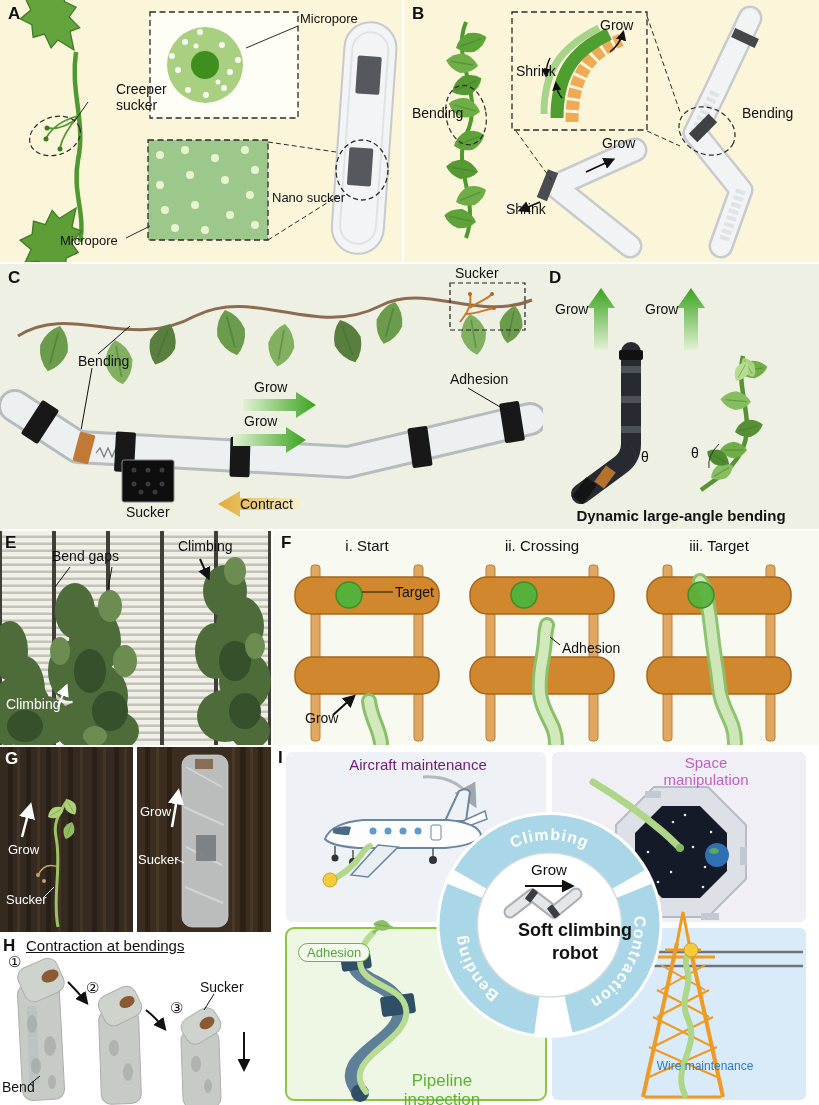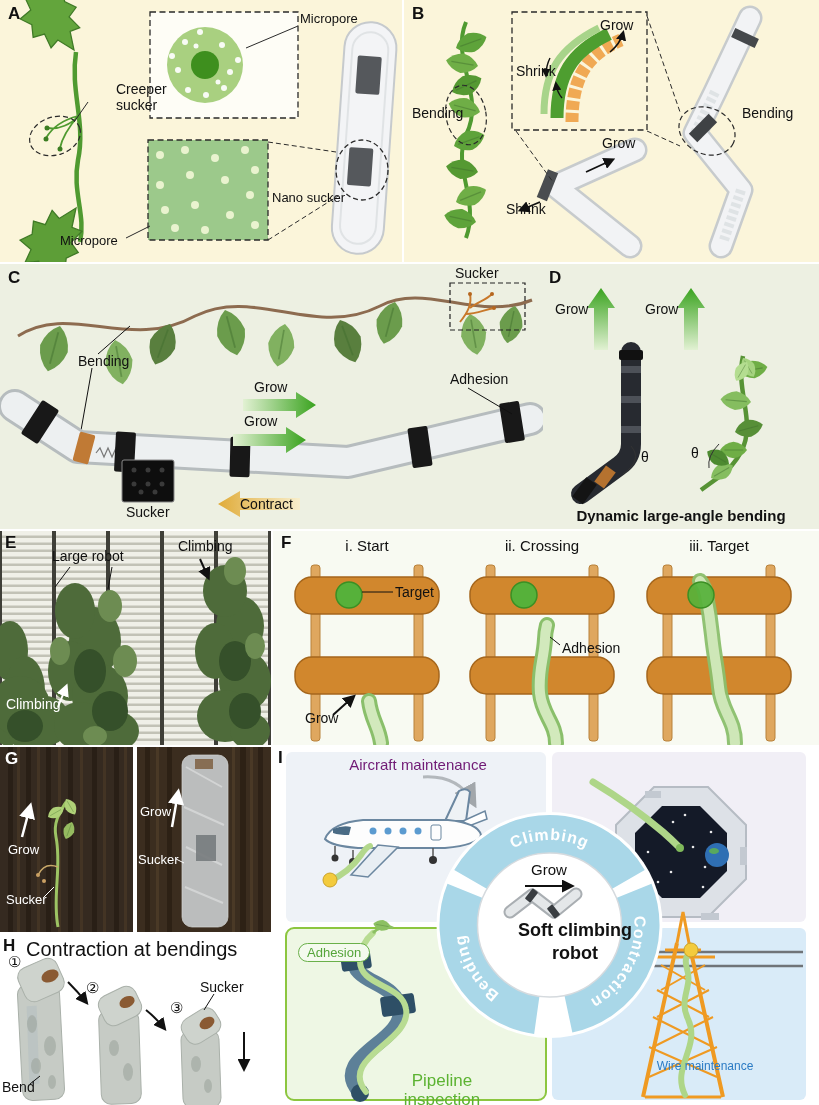--- a/index.html
+++ b/index.html
@@ -331,21 +331,21 @@
             <ellipse cx="95" cy="205" rx="12" ry="10"></ellipse>
         </g>
       </g>
       <path d="M200,28 L208,46" stroke="#111" stroke-width="2" marker-end="url(#mB)"></path>
       <path d="M70,36 L55,56" stroke="#111" stroke-width="1"></path>
       <path d="M112,36 L108,58" stroke="#111" stroke-width="1"></path>
       <path d="M58,176 L66,156" stroke="#fff" stroke-width="2" marker-end="url(#mW)"></path>
     </svg>
     <span class="tag" style="left:5px;top:2px;">E</span>
     <span class="lbl" style="left:178px;top:8px;">Climbing</span>
-    <span class="lbl" style="left:52px;top:18px;">Large robot</span>
+    <span class="lbl" style="left:52px;top:18px;">Bend gaps</span>
     <span class="lbl w" style="left:6px;top:166px;">Climbing</span>
   </div>
 
   <div class="panel" style="left:273px;top:531px;width:546px;height:214px;background:#f8faf2;">
     <svg width="546" height="214" viewBox="0 0 546 214">
 
       <g transform="translate(94,0)">
         <rect x="-56" y="34" width="9" height="176" rx="3" fill="#dfa75f" stroke="#b8813a"></rect>
         <rect x="47" y="34" width="9" height="176" rx="3" fill="#dfa75f" stroke="#b8813a"></rect>
         <rect x="-72" y="46" width="144" height="37" rx="17" fill="#d1872d" stroke="#a5661c" stroke-width="1.5"></rect>
@@ -477,21 +477,21 @@
             <ellipse cx="26" cy="74" rx="4" ry="7"></ellipse>
           </g>
       </g>
       <path d="M68,48 Q78,58 86,68" stroke="#111" stroke-width="2" fill="none" marker-end="url(#mB)"></path>
       <path d="M146,76 Q156,84 164,94" stroke="#111" stroke-width="2" fill="none" marker-end="url(#mB)"></path>
       <path d="M244,98 L244,134" stroke="#111" stroke-width="2" fill="none" marker-end="url(#mB)"></path>
       <path d="M214,60 L204,76" stroke="#111" stroke-width="1"></path>
       <path d="M30,150 L40,142" stroke="#111" stroke-width="1"></path>
     </svg>
     <span class="tag" style="left:3px;top:2px;">H</span>
-    <span class="lbl" style="left:26px;top:4px;font-size:20px;">Contraction at bendings</span>
+    <span class="lbl" style="left:26px;top:4px;font-size:15px;text-decoration:underline;">Contraction at bendings</span>
     <span class="lbl" style="left:8px;top:20px;font-size:15px;">①</span>
     <span class="lbl" style="left:86px;top:46px;font-size:15px;">②</span>
     <span class="lbl" style="left:170px;top:66px;font-size:15px;">③</span>
     <span class="lbl" style="left:200px;top:46px;">Sucker</span>
     <span class="lbl" style="left:2px;top:146px;text-align:right;">Bend</span>
   </div>
 
   <div class="panel" style="left:273px;top:747px;width:546px;height:358px;background:#fff;">
     <svg width="546" height="358" viewBox="0 0 546 358">
 
@@ -587,20 +587,21 @@
         <g>
           <path d="M237,165 L259,148 L281,165 L303,147" stroke="#a9aeb2" stroke-width="13" fill="none" stroke-linejoin="round" stroke-linecap="round"></path>
           <path d="M237,165 L259,148 L281,165 L303,147" stroke="#e4e7e9" stroke-width="9" fill="none" stroke-linejoin="round" stroke-linecap="round"></path>
           <rect x="255" y="142" width="7" height="13" rx="1" transform="rotate(38 258.5 148.5)" fill="#3a3e42"></rect>
           <rect x="277" y="158" width="7" height="13" rx="1" transform="rotate(-38 280.5 164.5)" fill="#3a3e42"></rect>
         </g>
       </g>
     </svg>
     <span class="tag" style="left:5px;top:1px;">I</span>
     <span class="lbl ctr gray" style="left:45px;top:10px;width:200px;font-size:15px;">Aircraft maintenance</span>
+    <span class="lbl ctr wrap purple" style="left:352px;top:8px;width:110px;font-size:15px;">Space manipulation</span>
     <span class="badge" style="left:25px;top:196px;">Adhesion</span>
     <span class="lbl ctr wrap green" style="left:98px;top:324px;width:90px;font-size:17px;">Pipeline inspection</span>
     <span class="lbl ctr wrap blue" style="left:351px;top:313px;width:110px;font-size:12px;">Wire maintenance</span>
     <span class="lbl ctr" style="left:246px;top:115px;width:60px;font-size:15px;">Grow</span>
     <span class="lbl ctr wrap b" style="left:216px;top:172px;width:120px;font-size:18px;line-height:1.25;">Soft climbing robot</span>
   </div>
 
 </div>
 
 </body></html>

